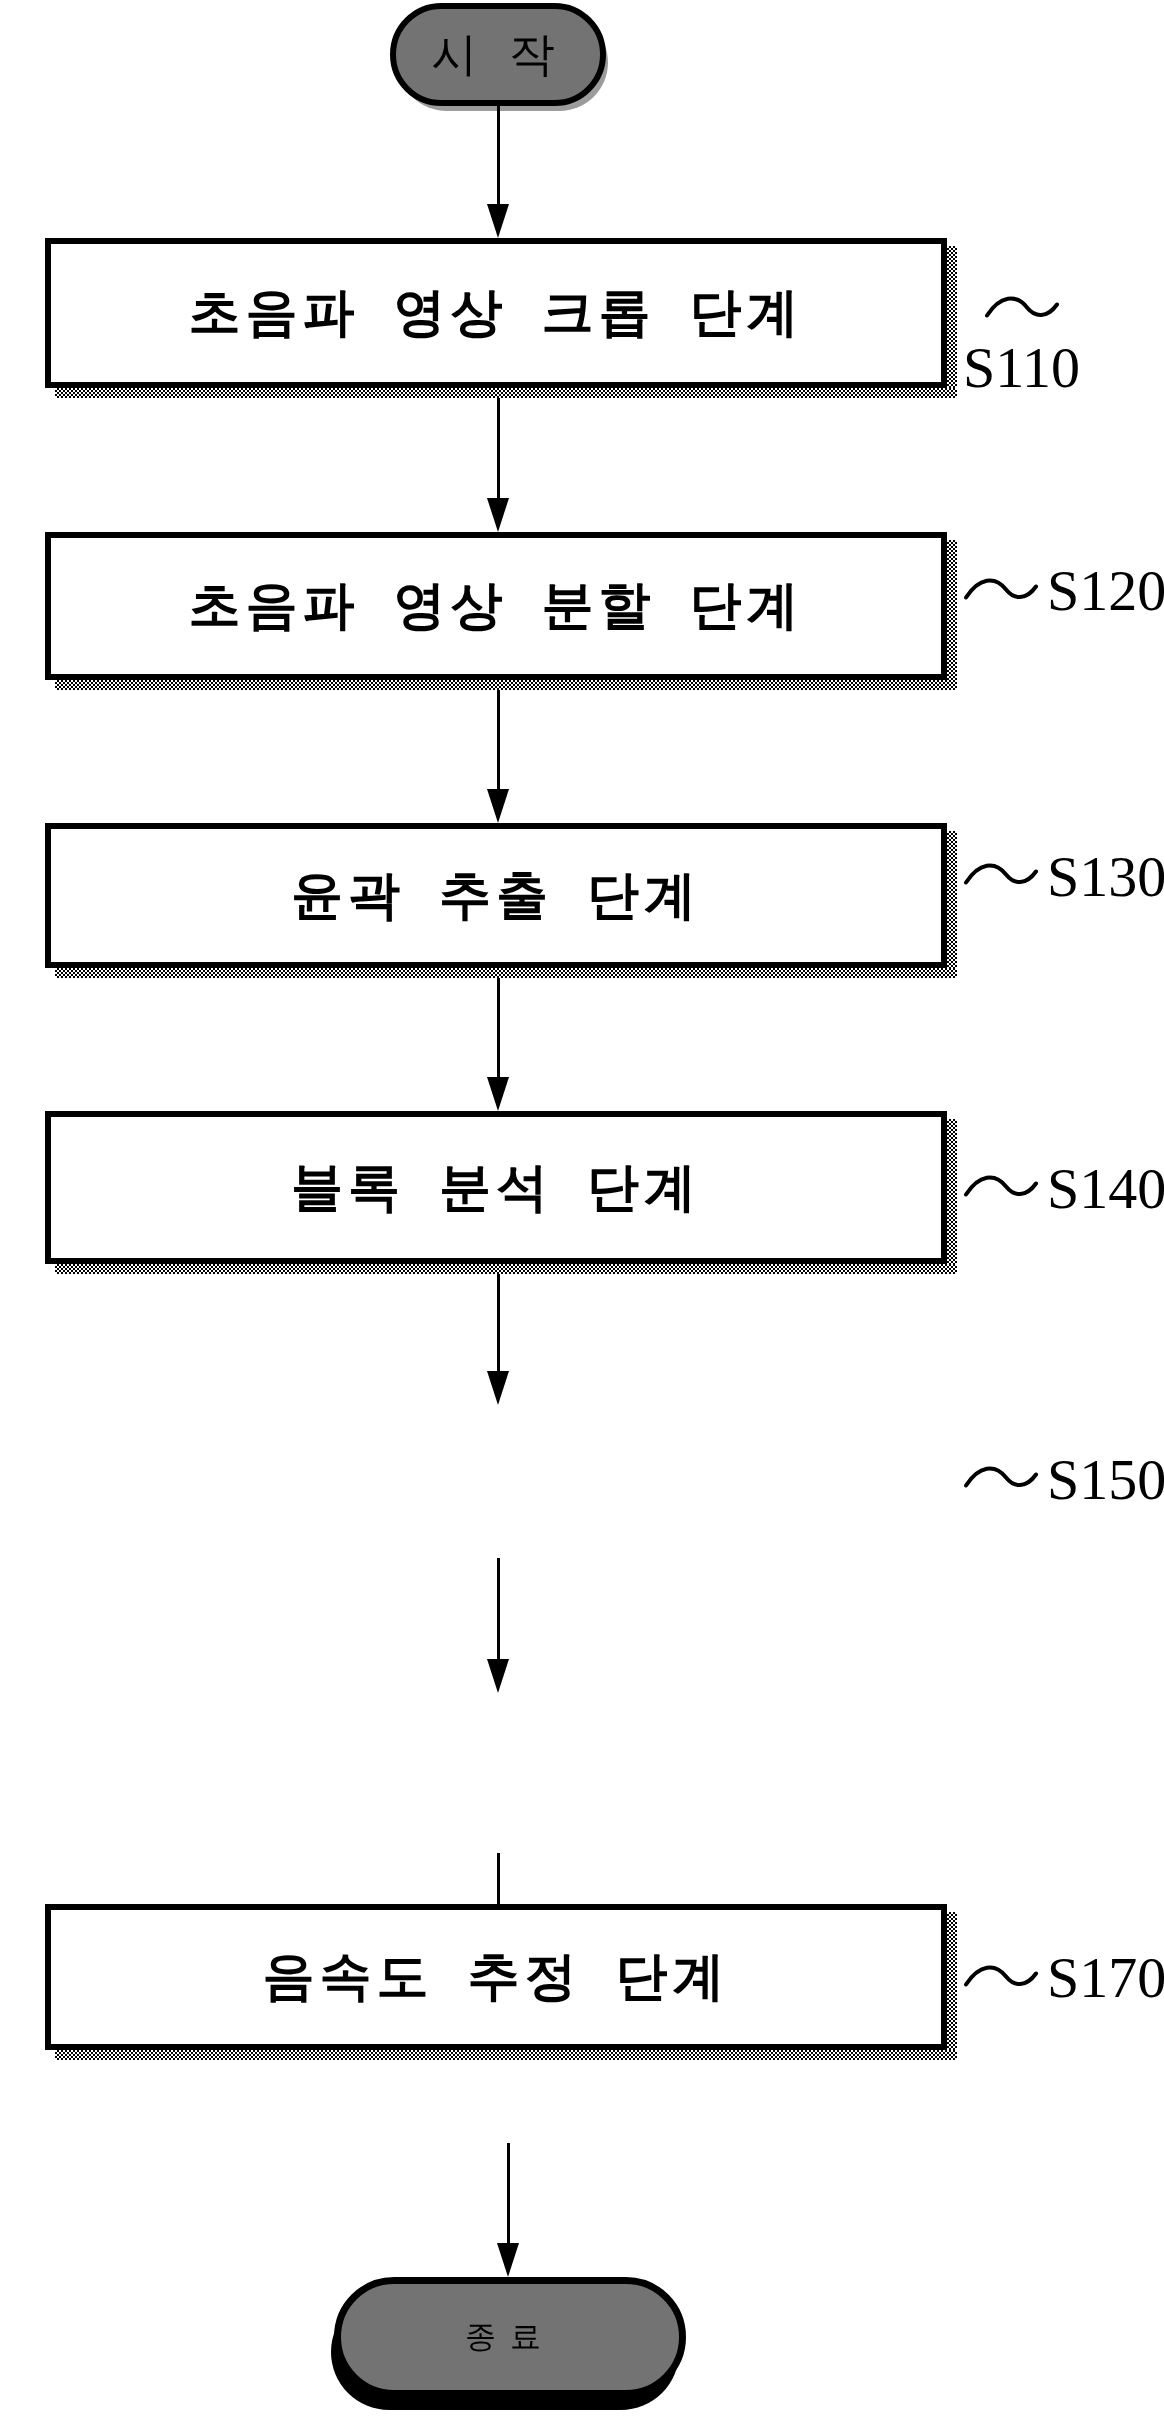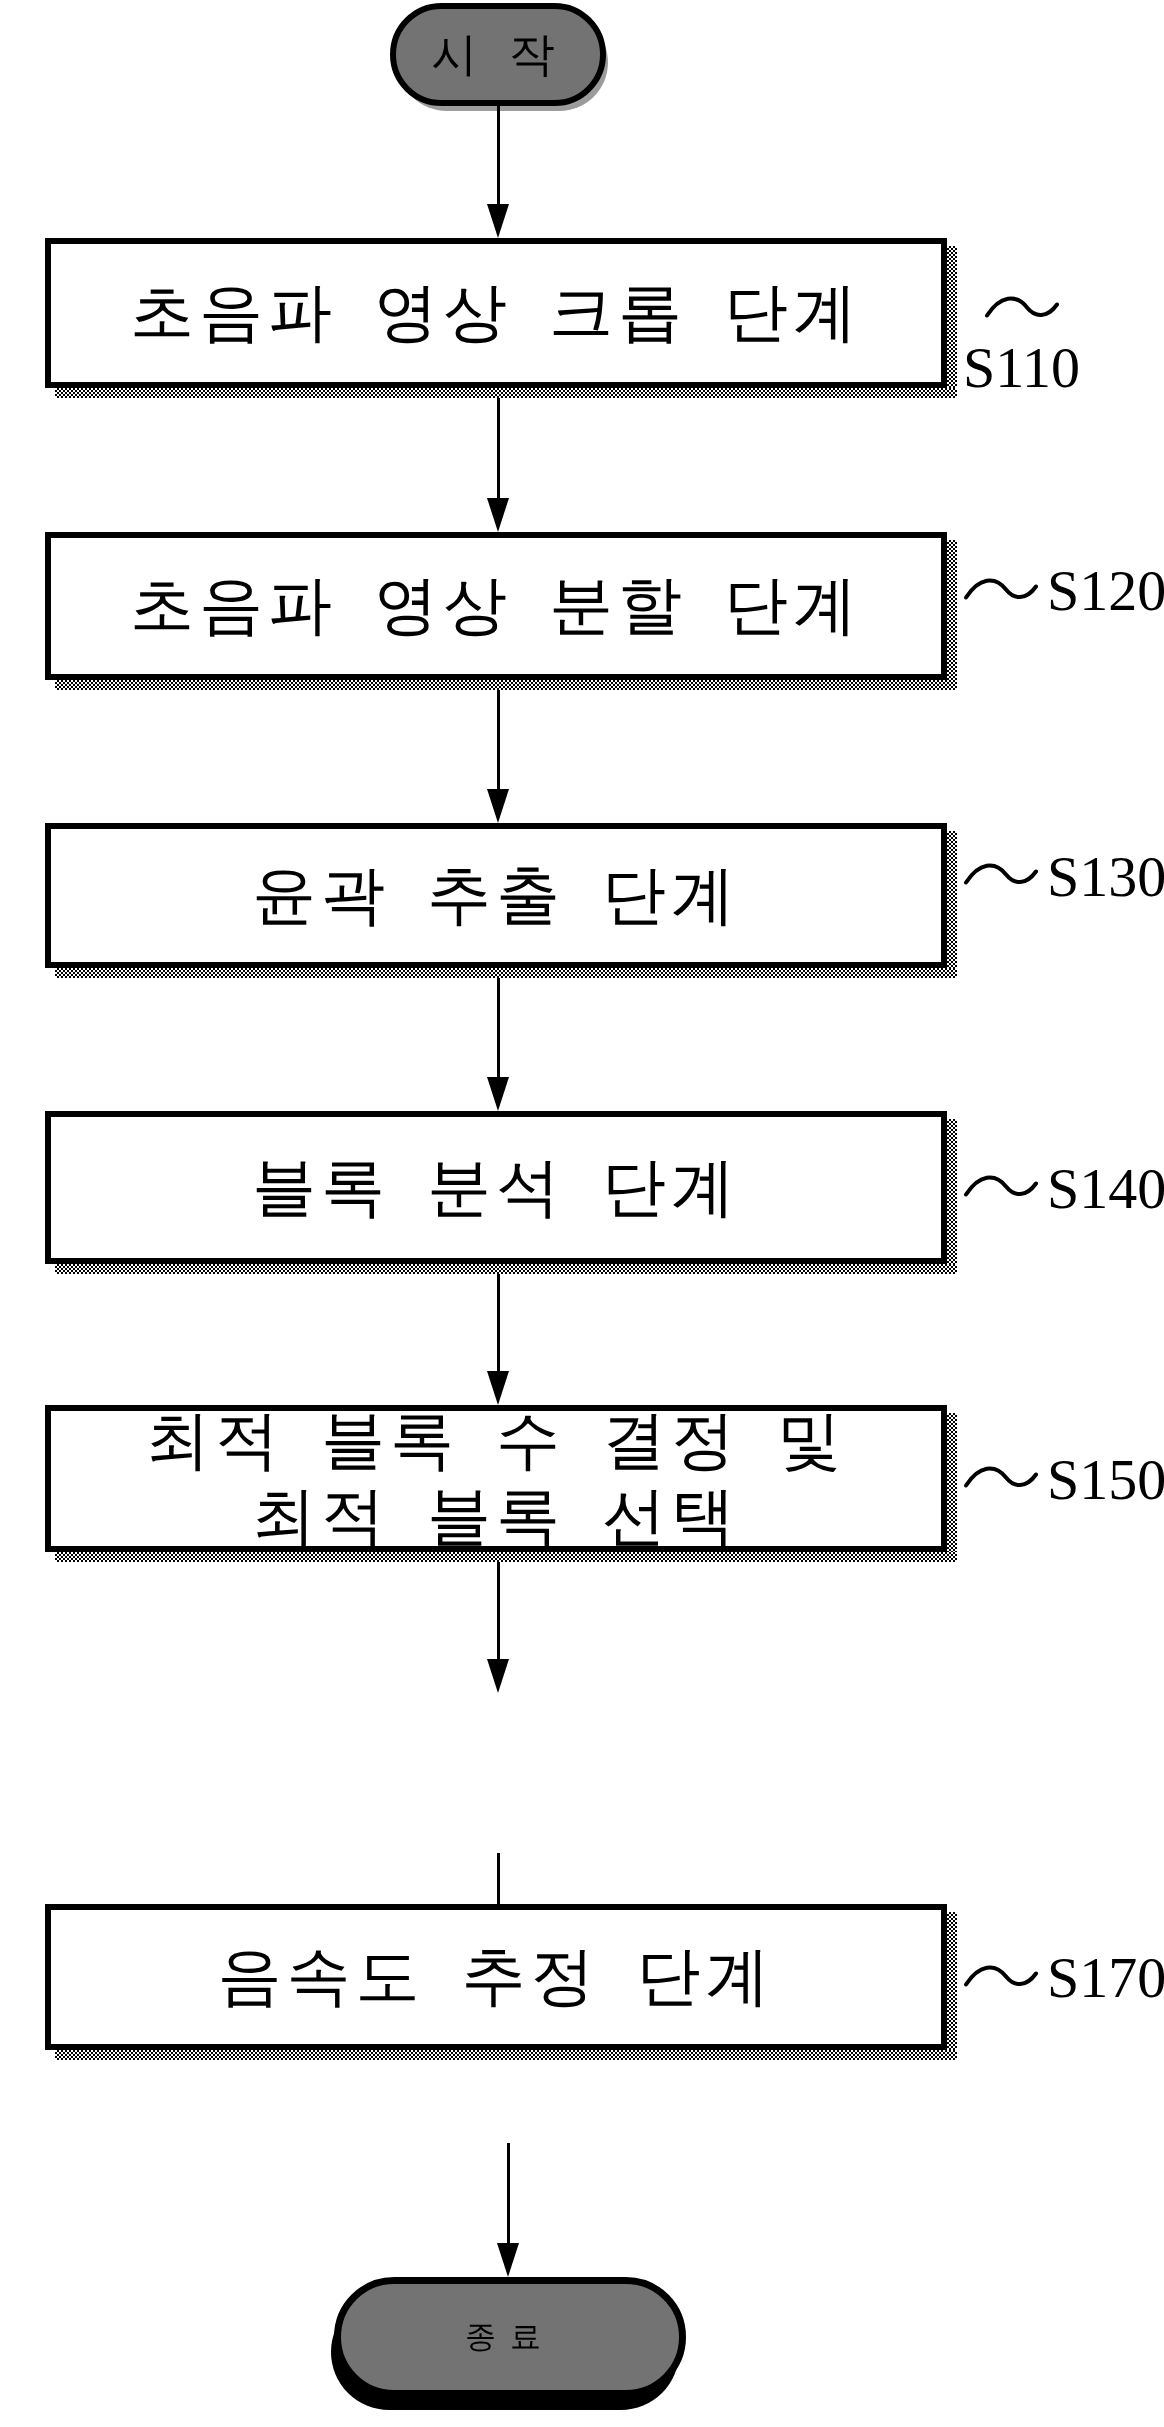--- a/index.html
+++ b/index.html
@@ -46,25 +46,26 @@
   .box {
     position: relative;
     box-sizing: border-box;
     width: 902px; height: 100%;
     border: 6px solid #000;
     background: #ffffff;
     display: flex;
     flex-direction: column;
     align-items: center;
     justify-content: center;
-    font-size: 64px;
+    font-size: 52px;
     line-height: 1.18;
     letter-spacing: 5px;
     word-spacing: 16px;
     text-align: left;
+    font-weight: bold;
   }
   
   .box::before {
     content: "";
     position: absolute;
     top: 2px; right: -16px; bottom: -16px; width: 10px;
     background-color: #fff;
     background-image:
       linear-gradient(45deg, #000 25%, transparent 25%, transparent 75%, #000 75%),
       linear-gradient(45deg, #000 25%, transparent 25%, transparent 75%, #000 75%);
@@ -207,24 +208,20 @@
     </div>
     <div class="callout">
       <svg class="tilde" width="76" height="34" viewBox="0 0 76 34">
         <path d="M3,24 C16,4 32,2 43,16 C51,26 63,27 73,13" fill="none" stroke="#000" stroke-width="4" stroke-linecap="round"></path>
       </svg>
       <span class="tag">S140</span>
     </div>
   </div>
 
   <div class="step" style="top:1405px;height:147px">
-    <div class="box">
-      <div class="line">최적 블록 수 결정 및</div>
-      <div class="line">최적 블록 선택</div>
-    </div>
     <div class="callout">
       <svg class="tilde" width="76" height="34" viewBox="0 0 76 34">
         <path d="M3,24 C16,4 32,2 43,16 C51,26 63,27 73,13" fill="none" stroke="#000" stroke-width="4" stroke-linecap="round"></path>
       </svg>
       <span class="tag">S150</span>
     </div>
   </div>
 
 
   <div class="step" style="top:1904px;height:146px">

